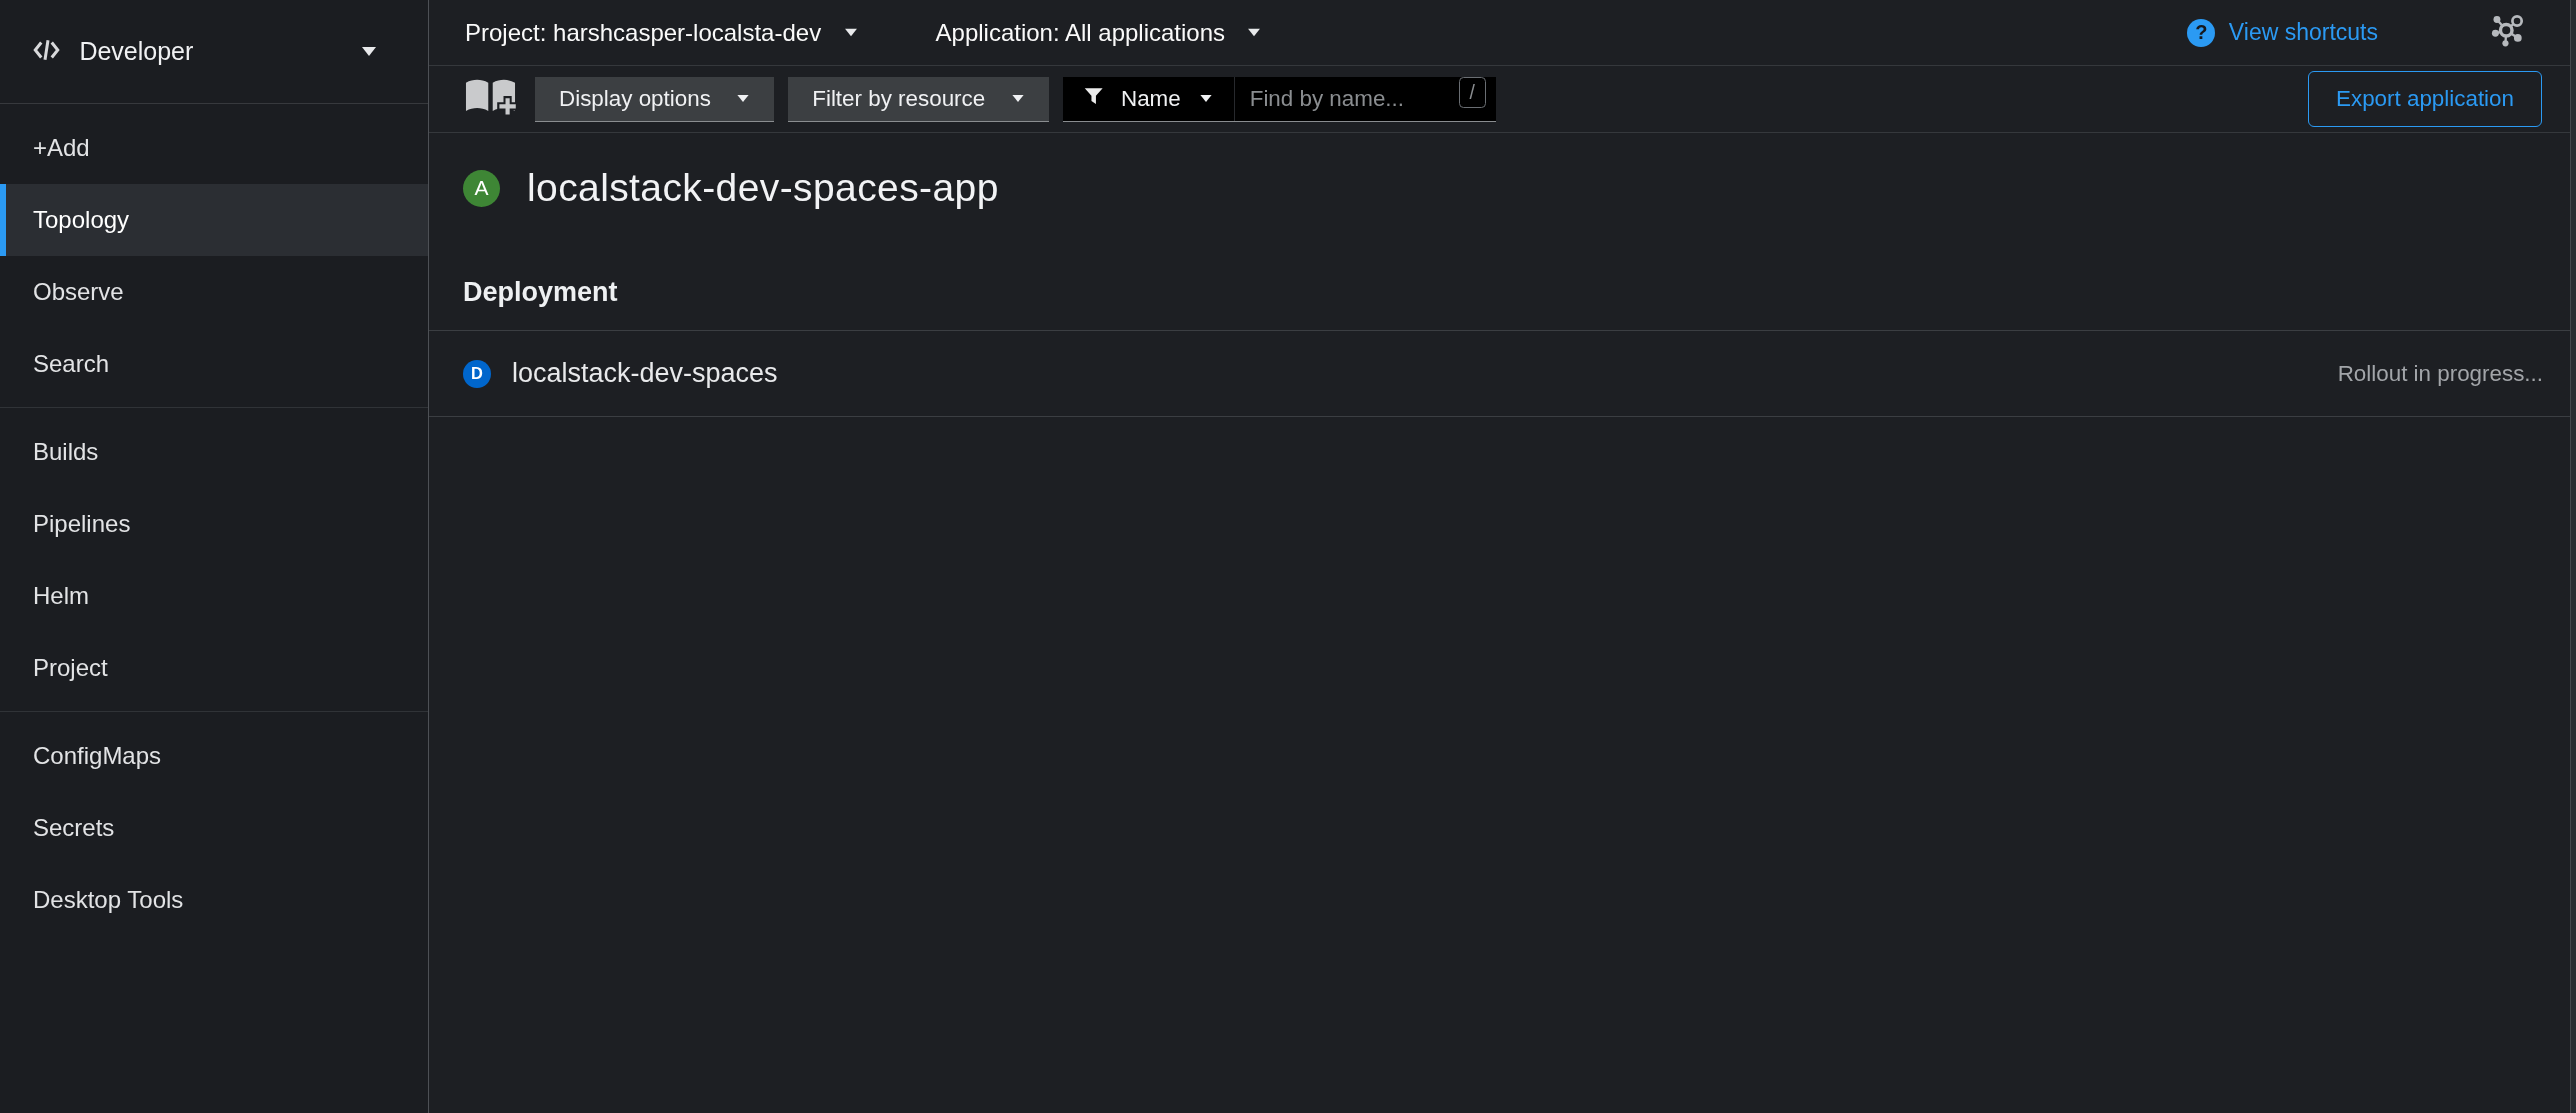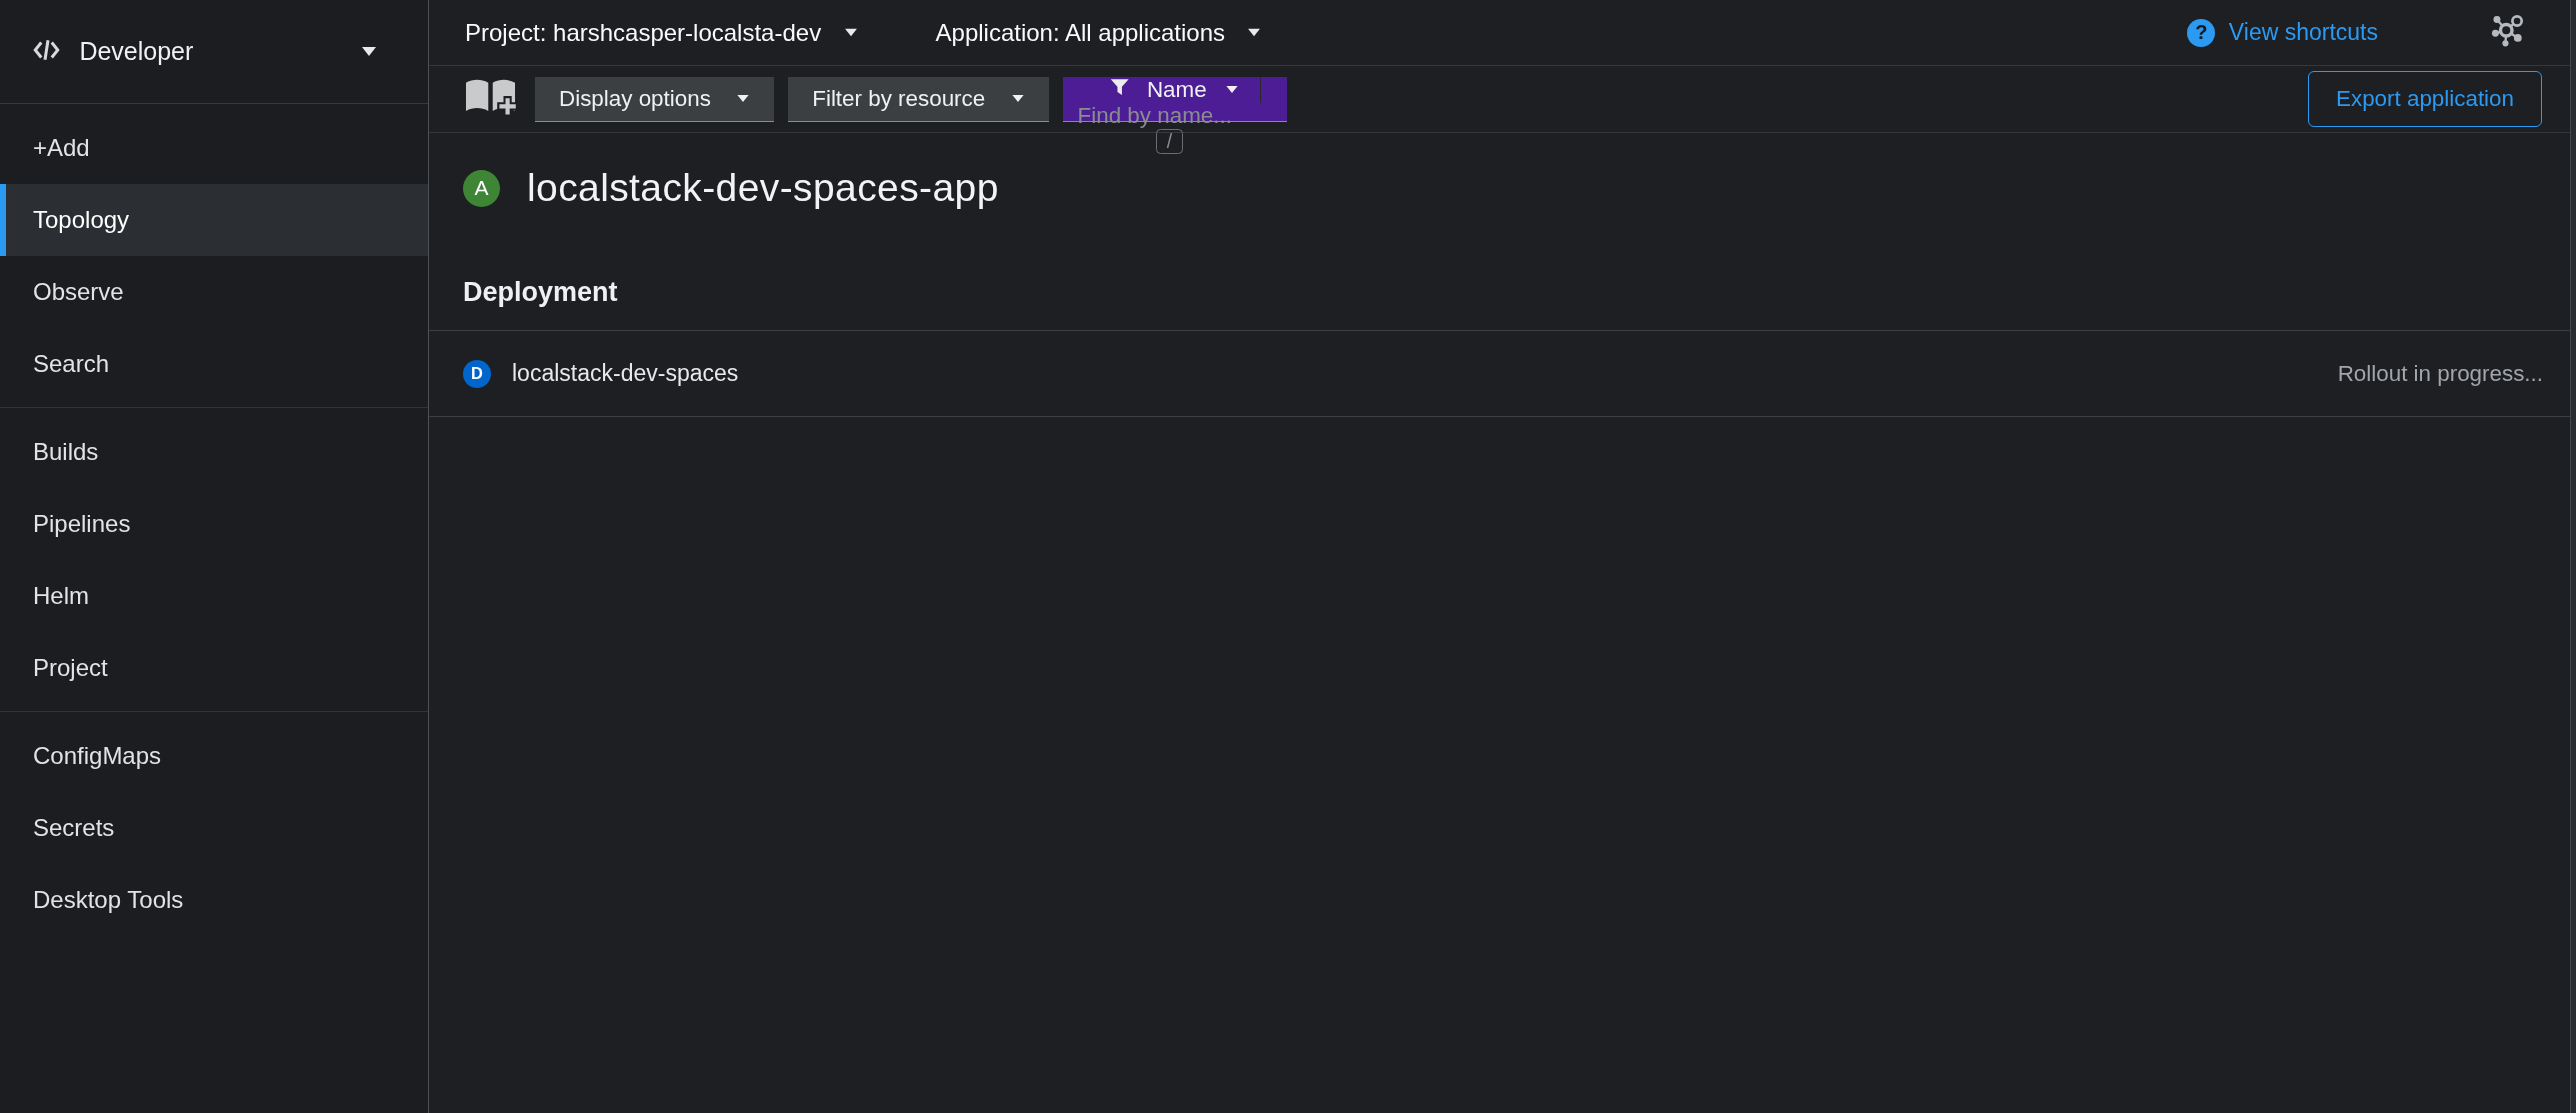--- a/index.html
+++ b/index.html
@@ -31,37 +31,37 @@
   .selector + .selector { margin-left:78px; }
   .topbar-right { margin-left:auto; display:flex; align-items:center; gap:112px; }
   .shortcut-link { display:flex; align-items:center; gap:13.4px; color:#2b9af3; font-size:23px; cursor:pointer; }
   .q-circle { width:28px; height:28px; border-radius:50%; background:#2b9af3; color:#16181c; font-size:20px; font-weight:bold; display:flex; align-items:center; justify-content:center; }
   .topo-btn { background:none; border:none; cursor:pointer; display:flex; align-items:center; }
 
   .toolbar { height:67px; border-bottom:1.5px solid #35383c; display:flex; align-items:center; padding:0 34px; gap:14px; }
   .book-btn { background:none; border:none; cursor:pointer; display:flex; align-items:center; margin-right:3px; }
   .tb-btn { height:45px; background:#3c3f42; border:none; border-bottom:1.5px solid #8a8d90; color:#f0f1f3; font-size:22.4px; font-family:inherit; display:flex; align-items:center; gap:25.4px; padding:0 24px; cursor:pointer; }
   .tb-btn .caret-down { transform:scale(0.8); }
-  .input-group { height:45px; background:#4c1d95; border-bottom:1.5px solid #8a8d90; display:flex; align-items:center;flex-direction:column; }
+  .input-group { height:45px; background:#000000; border-bottom:1.5px solid #8a8d90; display:flex; align-items:flex-start; }
   .name-toggle { height:100%; display:flex; align-items:center; gap:18px; padding:0 21px; font-size:22.4px; color:#f0f1f3; border-right:1.5px solid #27292d; cursor:pointer; }
   .name-toggle .caret-down { transform:scale(0.8); }
   .find-input { width:224px; height:100%; background:transparent; border:none; outline:none; color:#f0f1f3; font-size:22.4px; font-family:inherit; padding:0 15px; }
   .find-input::placeholder { color:#8a8d90; }
   .slash-hint { width:27px; height:31px; margin-right:10.5px; border:1.5px solid #6a6e73; border-radius:4.5px; color:#8a8d90; font-size:19.4px; display:flex; align-items:center; justify-content:center; }
   .export-btn { margin-left:auto; height:56px; padding:0 27px; background:transparent; border:1.5px solid #2b9af3; border-radius:6px; color:#2b9af3; font-size:22.4px; font-family:inherit; cursor:pointer; }
 
   .content { flex:1; padding-top:33px; overflow:hidden; }
   .app-header { display:flex; align-items:center; gap:27px; padding:0 34px; }
   .app-badge { width:37px; height:37px; border-radius:50%; background:#3e8635; color:#ffffff; font-size:21px; display:flex; align-items:center; justify-content:center; flex:none; }
   .app-title { font-size:39px; font-weight:300; color:#f2f3f5; letter-spacing:0.4px; }
   .section-heading { font-size:27px; color:#eef0f2; padding:0 34px; margin-top:67px; }
   .res-list { margin-top:22.4px; border-top:1.5px solid #3b3e42; border-bottom:1.5px solid #3b3e42; }
   .res-row { height:85px; display:flex; align-items:center; padding:0 33px 0 34px; cursor:pointer; }
   .res-badge { width:28px; height:28px; border-radius:50%; background:#0066cc; color:#ffffff; font-size:16.4px; font-weight:bold; display:flex; align-items:center; justify-content:center; flex:none; }
-  .res-name { margin-left:21px; font-size:23px; color:#e8e9eb; }
+  .res-name { margin-left:21px; font-size:27px; color:#e8e9eb; }
   .res-status { margin-left:auto; font-size:22.4px; color:#a2a5a9; }
 
   .scroll-strip { position:absolute; top:0; right:0; width:6px; height:100%; background:#292c30; border-left:1.5px solid #45484c; }
 </style>
 </head>
 <body>
 
 <div class="app">
 
   <aside class="sidebar">

